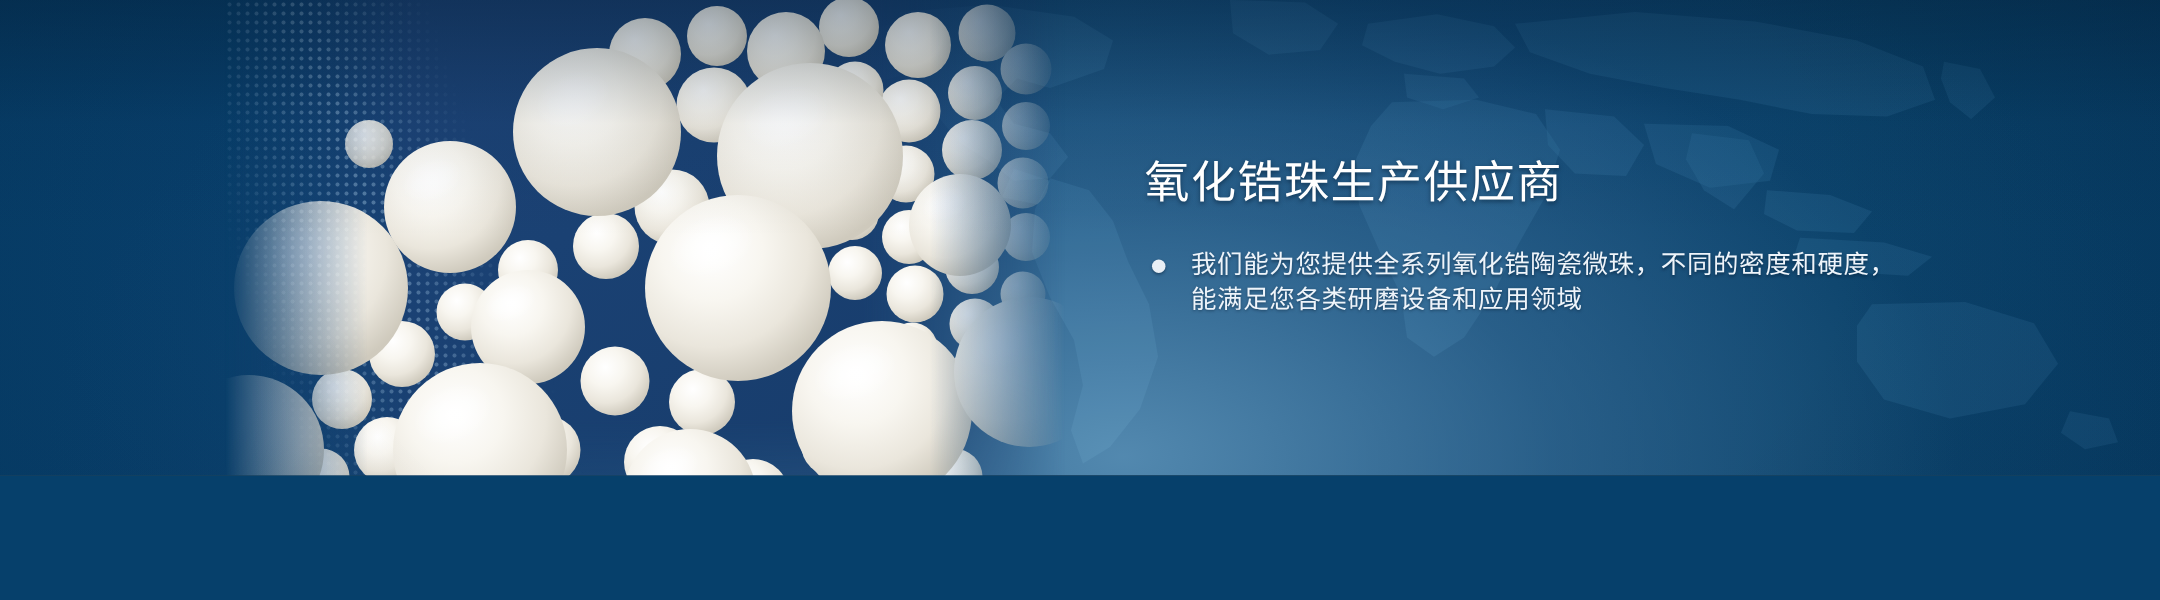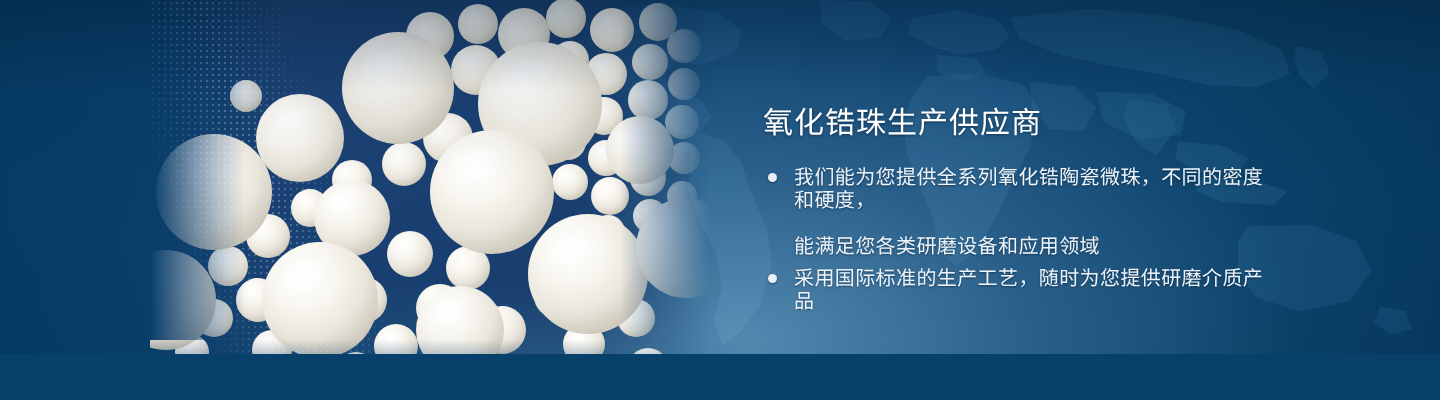--- a/index.html
+++ b/index.html
@@ -8,21 +8,21 @@
     padding: 0;
     background: #06406b;
   }
   body {
     font-family: "DejaVu Sans", "Liberation Sans", sans-serif;
   }
 
   .banner {
     position: relative;
     width: 1440px;
-    height: 354px;
+    height: 317px;
     overflow: hidden;
     background: #404040;
   }
 
   
   .bg-base {
     position: absolute;
     inset: 0;
     background:
       radial-gradient(ellipse 900px 520px at 52% 96%,
@@ -126,39 +126,39 @@
 
   .bullets {
     margin: 24px 0 0 5px;
     padding: 0;
     list-style: none;
   }
   .bullet-row {
     position: relative;
     padding-left: 26px;
     margin-bottom: 9px;
-    font-size: 20px;
+    font-size: 17px;
     line-height: 23px;
     color: #eef4fa;
     letter-spacing: 0.4px;
     text-shadow: 0 1px 2px rgba(2,22,42,0.5);
   }
   .bullet-row:last-child { margin-bottom: 0; }
   .bullet-dot {
     position: absolute;
     left: 0;
     top: 7px;
     width: 9px;
     height: 9px;
     border-radius: 50%;
     background: #e9eff5;
     box-shadow: 0 1px 2px rgba(2,22,42,0.45);
   }
   .bullet-text { display: block; }
-  .bullet-text-2 { display: block; margin-top: 23px; }
+  .bullet-text-2 { display: block; }
 </style>
 </head>
 <body>
 
 <div class="banner">
 
   <div class="bg-base"></div>
 
   <div class="bg-map">
     <svg viewBox="0 0 1440 400" preserveAspectRatio="none" xmlns="http://www.w3.org/2000/svg">
@@ -350,20 +350,16 @@
 
   <div class="content">
     <h1 class="headline">氧化锆珠生产供应商</h1>
 
     <ul class="bullets">
       <li class="bullet-row">
         <span class="bullet-dot"></span>
         <span class="bullet-text">我们能为您提供全系列氧化锆陶瓷微珠，不同的密度和硬度，</span>
         <span class="bullet-text-2">能满足您各类研磨设备和应用领域</span>
       </li>
-      <li class="bullet-row">
-        <span class="bullet-dot"></span>
-        <span class="bullet-text">采用国际标准的生产工艺，随时为您提供研磨介质产品</span>
-      </li>
     </ul>
   </div>
 
 </div>
 
 </body></html>

